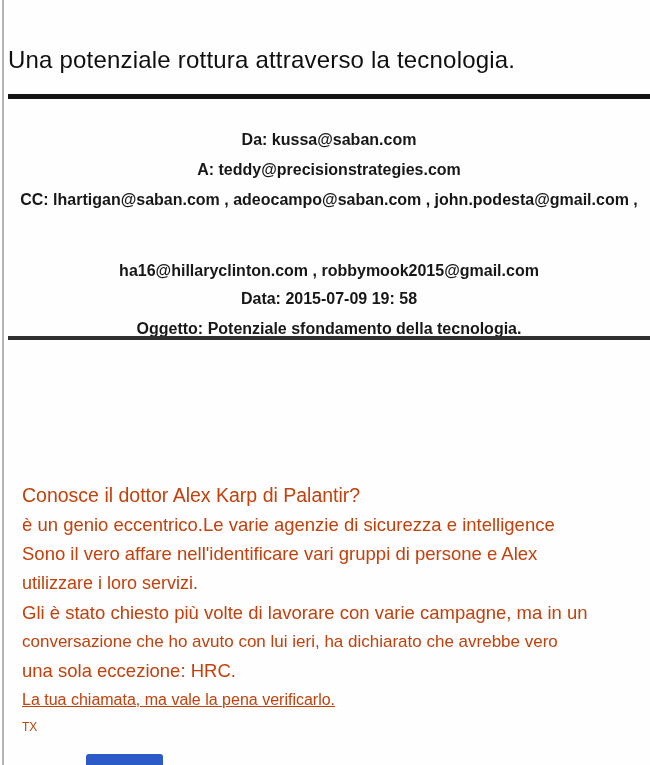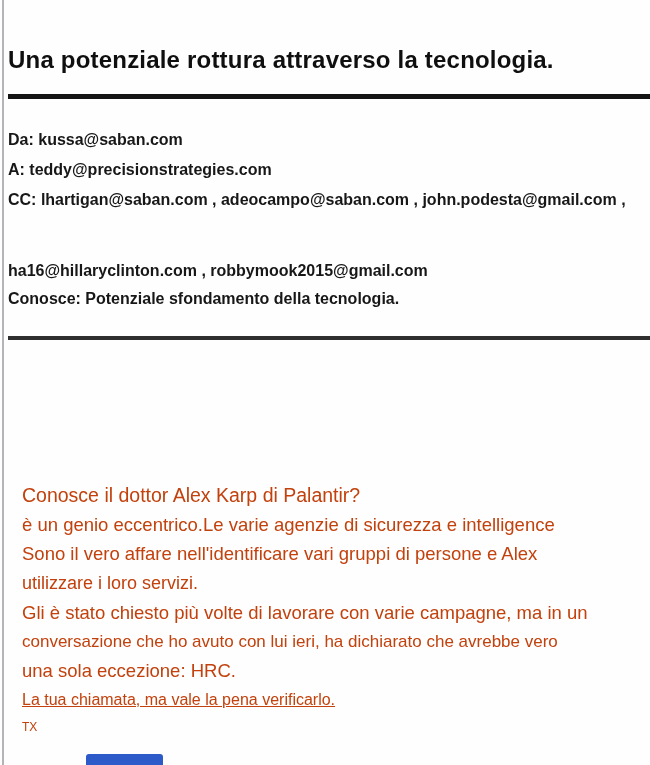--- a/index.html
+++ b/index.html
@@ -29,41 +29,42 @@
     top: 0;
     width: 650px;
     height: 765px;
   }
   .title {
     position: absolute;
     left: 8px;
     top: 30px;
     width: 642px;
     font-size: 24px;
-    font-weight: 700;
+    font-weight: 400;
     letter-spacing: 0.2px;
     color: #0f0f0f;
     white-space: nowrap;
   }
   .rule-1 {
     position: absolute;
     left: 8px;
     top: 94px;
     width: 642px;
     height: 5px;
     background: #141414;
   }
   .email-header {
     position: absolute;
     left: 8px;
     top: 125px;
     width: 642px;
     font-size: 16px;
     font-weight: 700;
     color: #171717;
+    text-align: center;
   }
   .hline {
     line-height: 30px;
     white-space: nowrap;
   }
   .hline.wrap-line {
     line-height: 27px;
     margin-top: 42px;
   }
   .rule-2 {
@@ -109,21 +110,22 @@
 
   <h1 class="title">Una potenziale rottura attraverso la tecnologia.</h1>
 
   <div class="rule-1"></div>
 
   <div class="email-header">
     <div class="hline">Da: kussa@saban.com</div>
     <div class="hline">A: teddy@precisionstrategies.com</div>
     <div class="hline">CC: lhartigan@saban.com , adeocampo@saban.com , john.podesta@gmail.com ,</div>
     <div class="hline wrap-line">ha16@hillaryclinton.com , robbymook2015@gmail.com</div>
-    <div class="hline">Conosce: Potenziale sfondamento della tecnologia.</div>
+    <div class="hline">Data: 2015-07-09 19: 58</div>
+    <div class="hline">Oggetto: Potenziale sfondamento della tecnologia.</div>
   </div>
 
   <div class="rule-2"></div>
 
   <div class="email-body">
     <div class="bline sz-xl">Conosce il dottor Alex Karp di Palantir?</div>
     <div class="bline sz-lg">è un genio eccentrico.Le varie agenzie di sicurezza e intelligence</div>
     <div class="bline sz-lg">Sono il vero affare nell'identificare vari gruppi di persone e Alex</div>
     <div class="bline sz-sm">utilizzare i loro servizi.</div>
     <div class="bline sz-lg">Gli è stato chiesto più volte di lavorare con varie campagne, ma in un</div>

